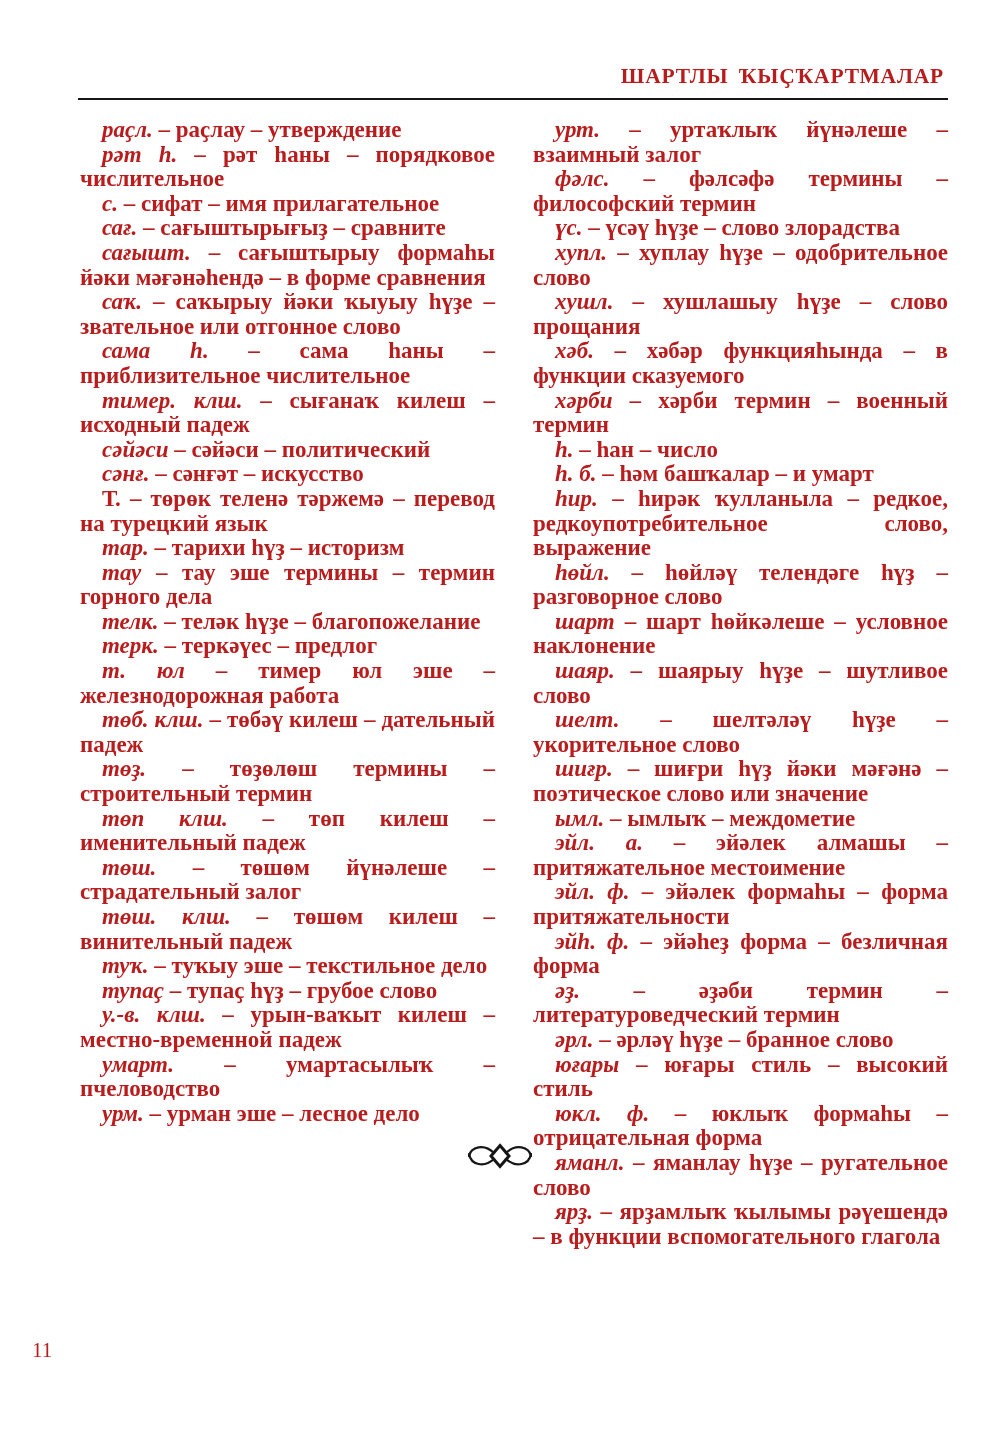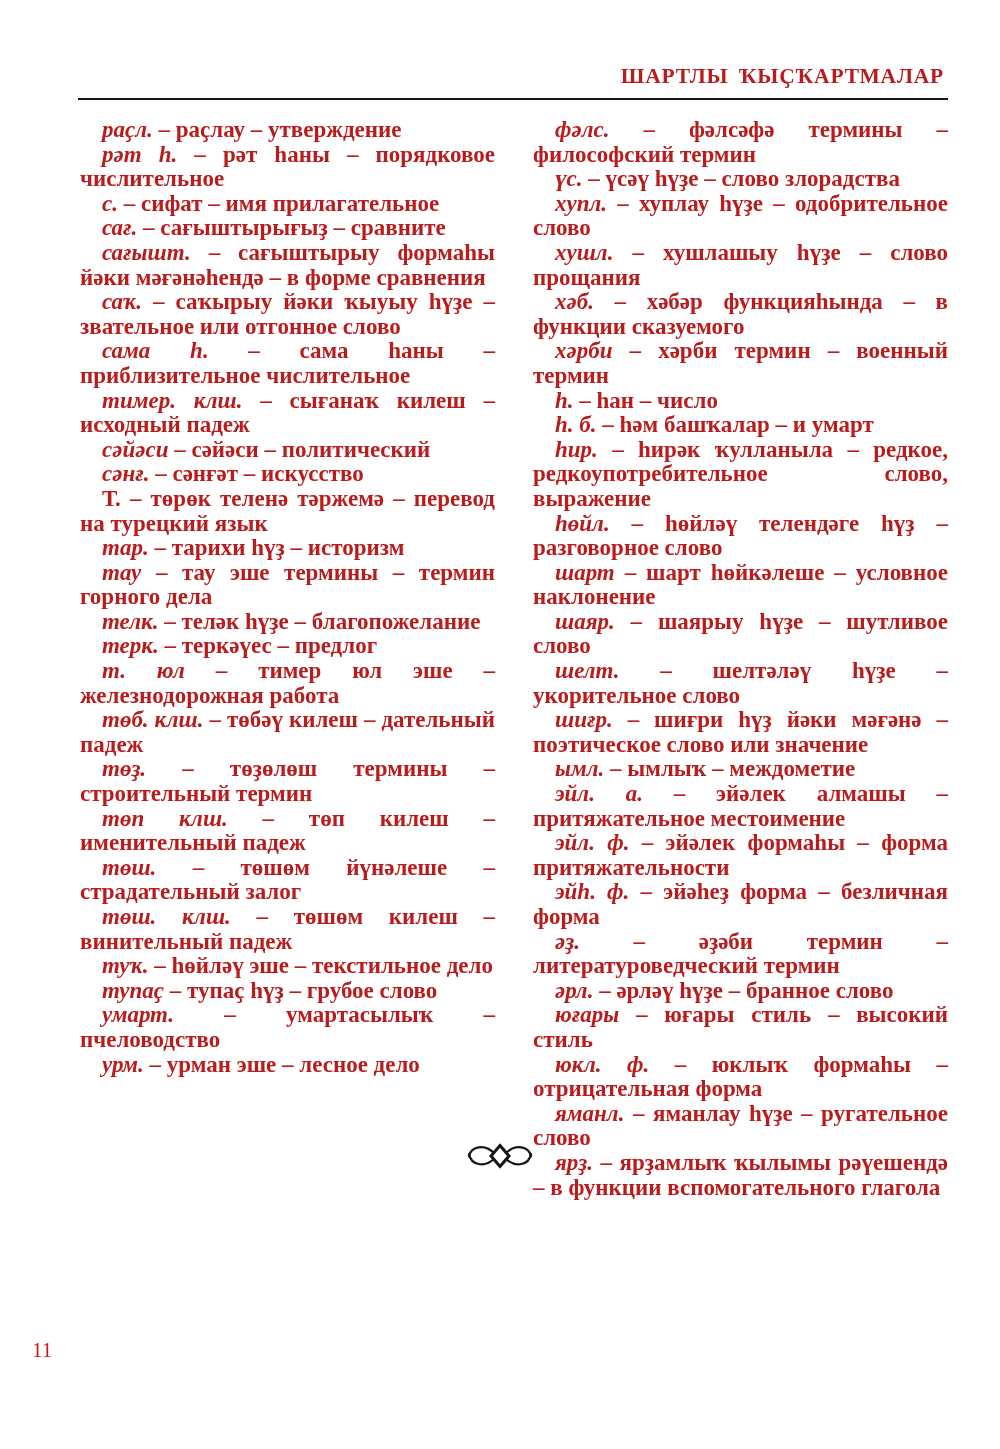--- a/index.html
+++ b/index.html
@@ -108,26 +108,28 @@
         <p class="entry"><span class="abbr">тар.</span><span> – тарихи һүҙ – историзм</span></p>
         <p class="entry"><span class="abbr">тау</span><span> – тау эше термины – термин горного дела</span></p>
         <p class="entry"><span class="abbr">телк.</span><span> – теләк һүҙе – благопожелание</span></p>
         <p class="entry"><span class="abbr">терк.</span><span> – теркәүес – предлог</span></p>
         <p class="entry"><span class="abbr">т. юл</span><span> – тимер юл эше – железнодорожная работа</span></p>
         <p class="entry"><span class="abbr">төб. клш.</span><span> – төбәү килеш – дательный падеж</span></p>
         <p class="entry"><span class="abbr">төҙ.</span><span> – төҙөлөш термины – строительный термин</span></p>
         <p class="entry"><span class="abbr">төп клш.</span><span> – төп килеш – именительный падеж</span></p>
         <p class="entry"><span class="abbr">төш.</span><span> – төшөм йүнәлеше – страдательный залог</span></p>
         <p class="entry"><span class="abbr">төш. клш.</span><span> – төшөм килеш – винительный падеж</span></p>
-        <p class="entry"><span class="abbr">туҡ.</span><span> – һөйләү эше – текстильное дело</span></p>
+        <p class="entry"><span class="abbr">туҡ.</span><span> – туҡыу эше – текстильное дело</span></p>
         <p class="entry"><span class="abbr">тупаҫ</span><span> – тупаҫ һүҙ – грубое слово</span></p>
+        <p class="entry"><span class="abbr">у.-в. клш.</span><span> – урын-ваҡыт килеш – местно-временной падеж</span></p>
         <p class="entry"><span class="abbr">умарт.</span><span> – умартасылыҡ – пчеловодство</span></p>
         <p class="entry"><span class="abbr">урм.</span><span> – урман эше – лесное дело</span></p>
       </div>
     <div class="column">
+        <p class="entry"><span class="abbr">урт.</span><span> – уртаҡлыҡ йүнәлеше – взаимный залог</span></p>
         <p class="entry"><span class="abbr">фәлс.</span><span> – фәлсәфә термины – философский термин</span></p>
         <p class="entry"><span class="abbr">үс.</span><span> – үсәү һүҙе – слово злорадства</span></p>
         <p class="entry"><span class="abbr">хупл.</span><span> – хуплау һүҙе – одобрительное слово</span></p>
         <p class="entry"><span class="abbr">хушл.</span><span> – хушлашыу һүҙе – слово прощания</span></p>
         <p class="entry"><span class="abbr">хәб.</span><span> – хәбәр функцияһында – в функции сказуемого</span></p>
         <p class="entry"><span class="abbr">хәрби</span><span> – хәрби термин – военный термин</span></p>
         <p class="entry"><span class="abbr">һ.</span><span> – һан – число</span></p>
         <p class="entry"><span class="abbr">һ. б.</span><span> – һәм башҡалар – и умарт</span></p>
         <p class="entry"><span class="abbr">һир.</span><span> – һирәк ҡулланыла – редкое, редкоупотребительное слово, выражение</span></p>
         <p class="entry"><span class="abbr">һөйл.</span><span> – һөйләү телендәге һүҙ – разговорное слово</span></p>

